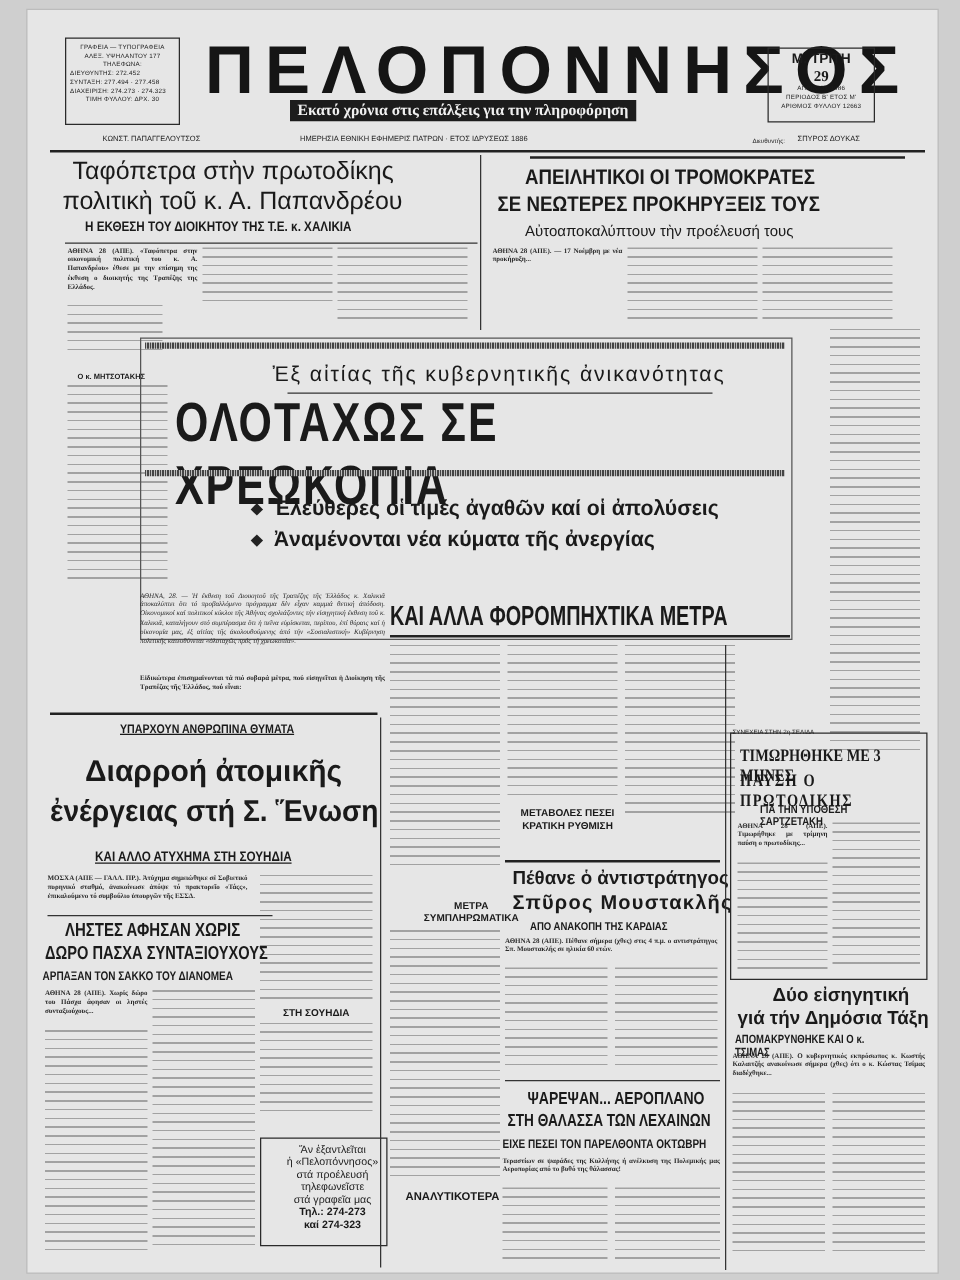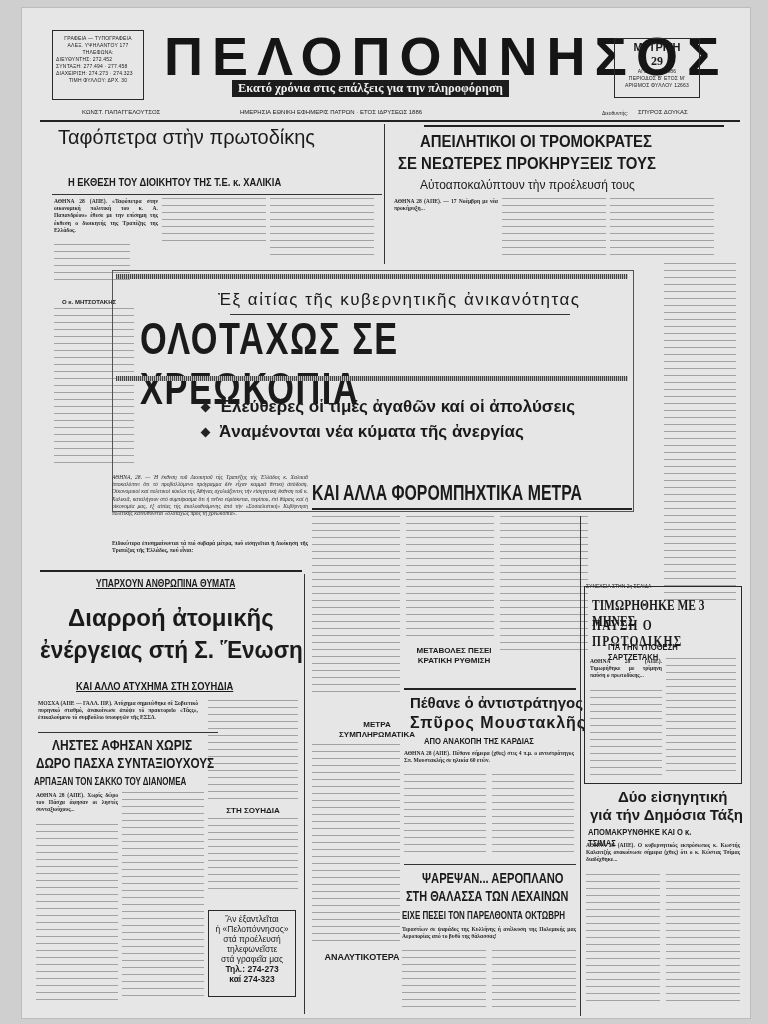--- a/index.html
+++ b/index.html
@@ -47,20 +47,21 @@
     <div class="tiny">ΑΡΙΘΜΟΣ ΦΥΛΛΟΥ 12663</div>
   </div>
 
   <div class="abs small" style="left:60px;top:100px;">ΚΩΝΣΤ. ΠΑΠΑΓΓΕΛΟΥΤΣΟΣ</div>
   <div class="abs small" style="left:218px;top:100px;">ΗΜΕΡΗΣΙΑ ΕΘΝΙΚΗ ΕΦΗΜΕΡΙΣ ΠΑΤΡΩΝ · ΕΤΟΣ ΙΔΡΥΣΕΩΣ 1886</div>
   <div class="abs small" style="left:580px;top:101px;font-size:5px;">Διευθυντής:</div>
   <div class="abs small" style="left:616px;top:100px;">ΣΠΥΡΟΣ ΔΟΥΚΑΣ</div>
   <div class="abs rule" style="left:18px;top:112px;width:700px;"></div>
 
   <div class="abs sans-b" style="left:36px;top:118px;font-size:20px;font-weight:400;">Ταφόπετρα στὴν πρωτοδίκης</div>
+  <div class="abs sans-b" style="left:28px;top:142px;font-size:20px;font-weight:400;">πολιτικὴ τοῦ κ. Α. Παπανδρέου</div>
   <div class="abs sans-b" style="left:46px;top:168px;font-size:11px;transform:scaleX(.85);transform-origin:left;">Η ΕΚΘΕΣΗ ΤΟΥ ΔΙΟΙΚΗΤΟΥ ΤΗΣ Τ.Ε. κ. ΧΑΛΙΚΙΑ</div>
   <div class="abs thinrule" style="left:30px;top:186px;width:330px;"></div>
   <div class="abs body-text" style="left:32px;top:190px;width:104px;height:44px;font-weight:700;">ΑΘΗΝΑ 28 (ΑΠΕ). «Ταφόπετρα στην οικονομική πολιτική του κ. Α. Παπανδρέου» έθεσε με την επίσημη της έκθεση ο διοικητής της Τραπέζης της Ελλάδος.</div>
   <div class="abs col-text" style="left:32px;top:236px;width:76px;height:40px;"></div>
   <div class="abs small sans-b" style="left:40px;top:290px;">Ο κ. ΜΗΤΣΟΤΑΚΗΣ</div>
   <div class="abs col-text" style="left:32px;top:300px;width:80px;height:160px;"></div>
   <div class="abs col-text" style="left:140px;top:190px;width:104px;height:46px;"></div>
   <div class="abs col-text" style="left:248px;top:190px;width:104px;height:60px;"></div>
   <div class="abs vrule" style="left:362px;top:116px;height:140px;"></div>
 
@@ -110,21 +111,21 @@
   <div class="abs sans-b center" style="left:186px;top:798px;width:90px;font-size:8px;">ΣΤΗ ΣΟΥΗΔΙΑ</div>
   <div class="abs col-text" style="left:186px;top:810px;width:90px;height:76px;"></div>
 
   <div class="abs sans-b" style="left:30px;top:728px;font-size:15px;transform:scaleX(.8);transform-origin:left;">ΛΗΣΤΕΣ ΑΦΗΣΑΝ ΧΩΡΙΣ</div>
   <div class="abs sans-b" style="left:14px;top:746px;font-size:15px;transform:scaleX(.78);transform-origin:left;">ΔΩΡΟ ΠΑΣΧΑ ΣΥΝΤΑΞΙΟΥΧΟΥΣ</div>
   <div class="abs sans-b" style="left:12px;top:768px;font-size:10px;transform:scaleX(.8);transform-origin:left;">ΑΡΠΑΞΑΝ ΤΟΝ ΣΑΚΚΟ ΤΟΥ ΔΙΑΝΟΜΕΑ</div>
   <div class="abs body-text" style="left:14px;top:784px;width:82px;height:30px;font-weight:700;">ΑΘΗΝΑ 28 (ΑΠΕ). Χωρίς δώρο του Πάσχα άφησαν οι ληστές συνταξιούχους...</div>
   <div class="abs col-text" style="left:14px;top:816px;width:82px;height:180px;"></div>
   <div class="abs col-text" style="left:100px;top:784px;width:82px;height:210px;"></div>
 
-  <div class="abs box center" style="left:186px;top:902px;width:86px;height:82px;padding-top:3px;font-family:'Liberation Sans',sans-serif;font-size:8.5px;line-height:10px;">
+  <div class="abs box center" style="left:186px;top:902px;width:86px;height:82px;padding-top:3px;font-family:'Liberation Sans',sans-serif;font-size:8.5px;line-height:10px;padding-left:14px;">
     <div>Ἄν ἐξαντλεῖται</div>
     <div>ἡ «Πελοπόννησος»</div>
     <div>στά προέλευσή</div>
     <div>τηλεφωνεῖστε</div>
     <div>στά γραφεῖα μας</div>
     <div style="font-weight:700;">Τηλ.: 274-273</div>
     <div style="font-weight:700;">καί 274-323</div>
   </div>
 
   <div class="abs rule" style="left:382px;top:680px;width:172px;"></div>

